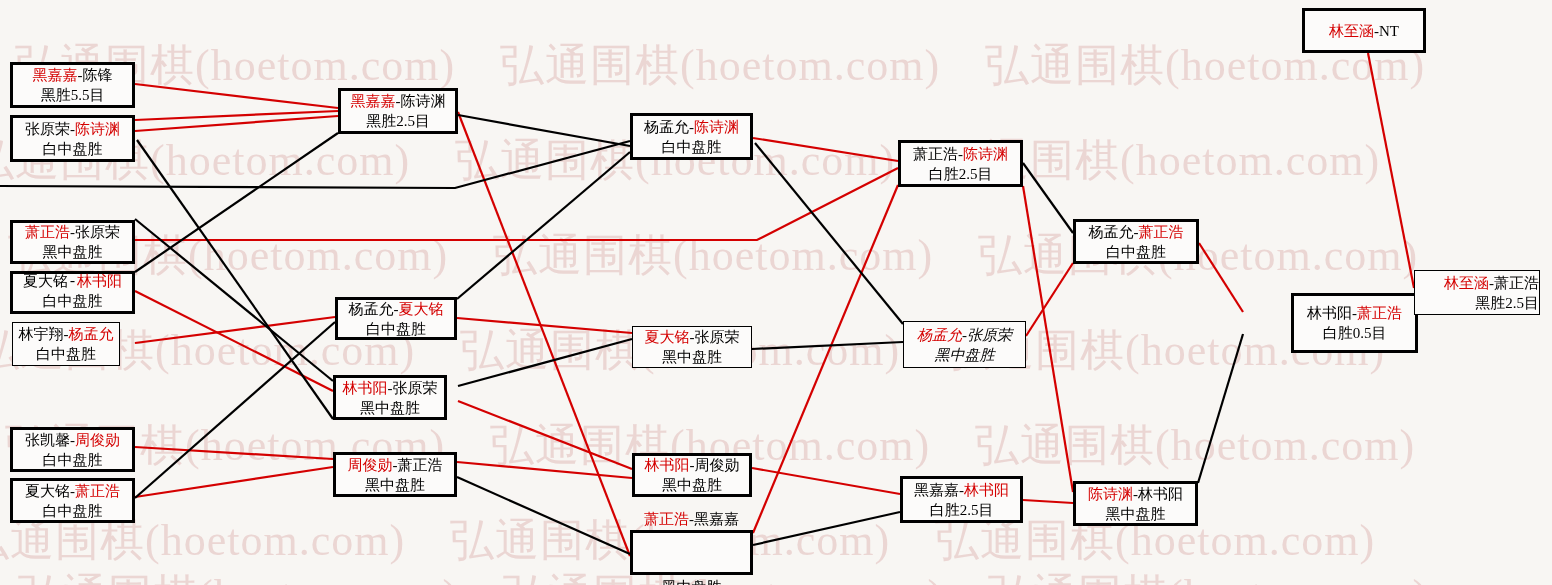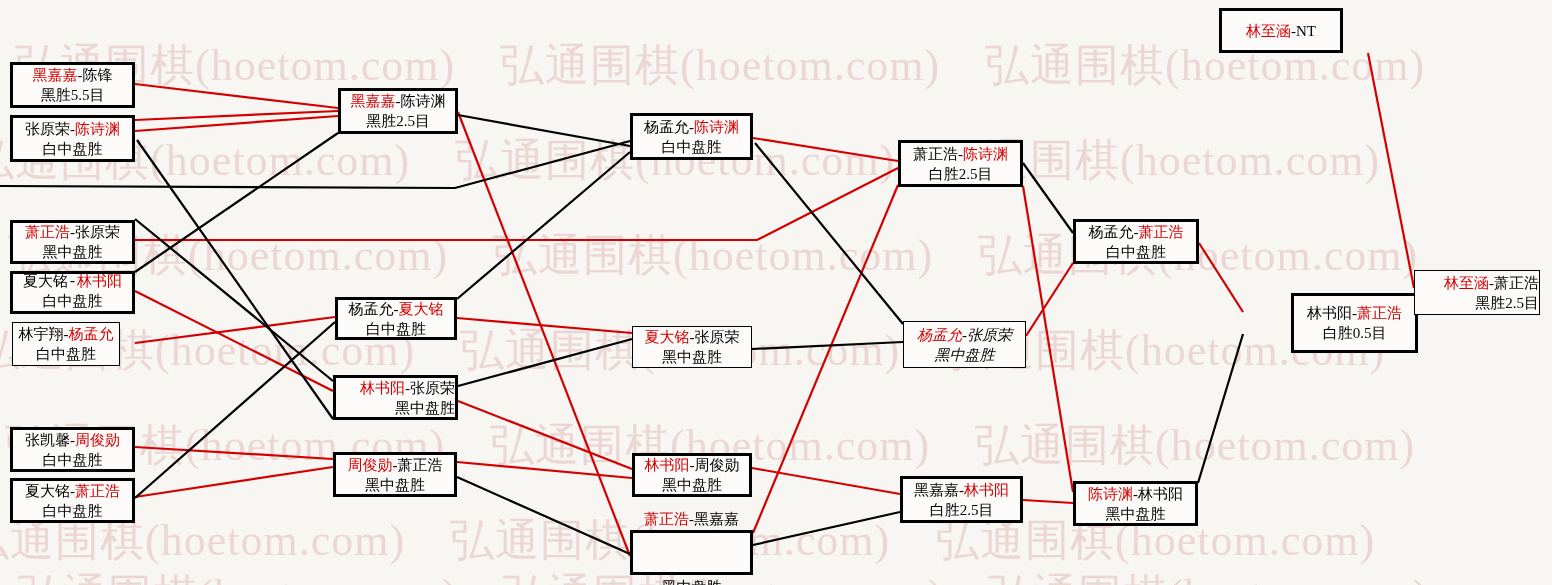--- a/index.html
+++ b/index.html
@@ -102,21 +102,21 @@
     <div class="l2">白中盘胜</div>
   </div>
 <div class="box" style="left: 338px; top: 88px; width: 120px; height: 46px; border-width: 3px; justify-content: flex-end;">
     <div class="l1"><span style="color: rgb(212, 0, 0);">黑嘉嘉</span><span>-</span><span style="color: rgb(0, 0, 0);">陈诗渊</span></div>
     <div class="l2">黑胜2.5目</div>
   </div>
 <div class="box" style="left: 335px; top: 297px; width: 122px; height: 43px; border-width: 3px;">
     <div class="l1"><span style="color: rgb(0, 0, 0);">杨孟允</span><span>-</span><span style="color: rgb(212, 0, 0);">夏大铭</span></div>
     <div class="l2">白中盘胜</div>
   </div>
-<div class="box" style="left: 333px; top: 375px; width: 125px; height: 45px; border-width: 3px; text-align: right;">
+<div class="box" style="left: 333px; top: 375px; width: 114px; height: 45px; border-width: 3px;">
     <div class="l1"><span style="color: rgb(212, 0, 0);">林书阳</span><span>-</span><span style="color: rgb(0, 0, 0);">张原荣</span></div>
     <div class="l2">黑中盘胜</div>
   </div>
 <div class="box" style="left: 333px; top: 452px; width: 124px; height: 45px; border-width: 3px;">
     <div class="l1"><span style="color: rgb(212, 0, 0);">周俊勋</span><span>-</span><span style="color: rgb(0, 0, 0);">萧正浩</span></div>
     <div class="l2">黑中盘胜</div>
   </div>
 <div class="box" style="left: 630px; top: 113px; width: 123px; height: 47px; border-width: 3px;">
     <div class="l1"><span style="color: rgb(0, 0, 0);">杨孟允</span><span>-</span><span style="color: rgb(212, 0, 0);">陈诗渊</span></div>
     <div class="l2">白中盘胜</div>
@@ -150,19 +150,19 @@
     <div class="l2">白中盘胜</div>
   </div>
 <div class="box" style="left: 1073px; top: 481px; width: 125px; height: 45px; border-width: 3px;">
     <div class="l1"><span style="color: rgb(212, 0, 0);">陈诗渊</span><span>-</span><span style="color: rgb(0, 0, 0);">林书阳</span></div>
     <div class="l2">黑中盘胜</div>
   </div>
 <div class="box" style="left: 1243px; top: 293px; width: 127px; height: 60px; border-width: 3px; margin-left: 48px;">
     <div class="l1"><span style="color: rgb(0, 0, 0);">林书阳</span><span>-</span><span style="color: rgb(212, 0, 0);">萧正浩</span></div>
     <div class="l2">白胜0.5目</div>
   </div>
-<div class="box" style="left: 1219px; top: 8px; width: 124px; height: 45px; border-width: 3px;">
+<div class="box" style="left: 1302px; top: 8px; width: 124px; height: 45px; border-width: 3px;">
     <div class="l1"><span style="color: rgb(212, 0, 0);">林至涵</span><span>-</span><span style="color: rgb(0, 0, 0);">NT</span></div>
   </div>
 <div class="box" style="left: 1414px; top: 270px; width: 126px; height: 45px; border-width: 1px; text-align: right;">
     <div class="l1"><span style="color: rgb(212, 0, 0);">林至涵</span><span>-</span><span style="color: rgb(0, 0, 0);">萧正浩</span></div>
     <div class="l2">黑胜2.5目</div>
   </div>
 
 </body></html>

